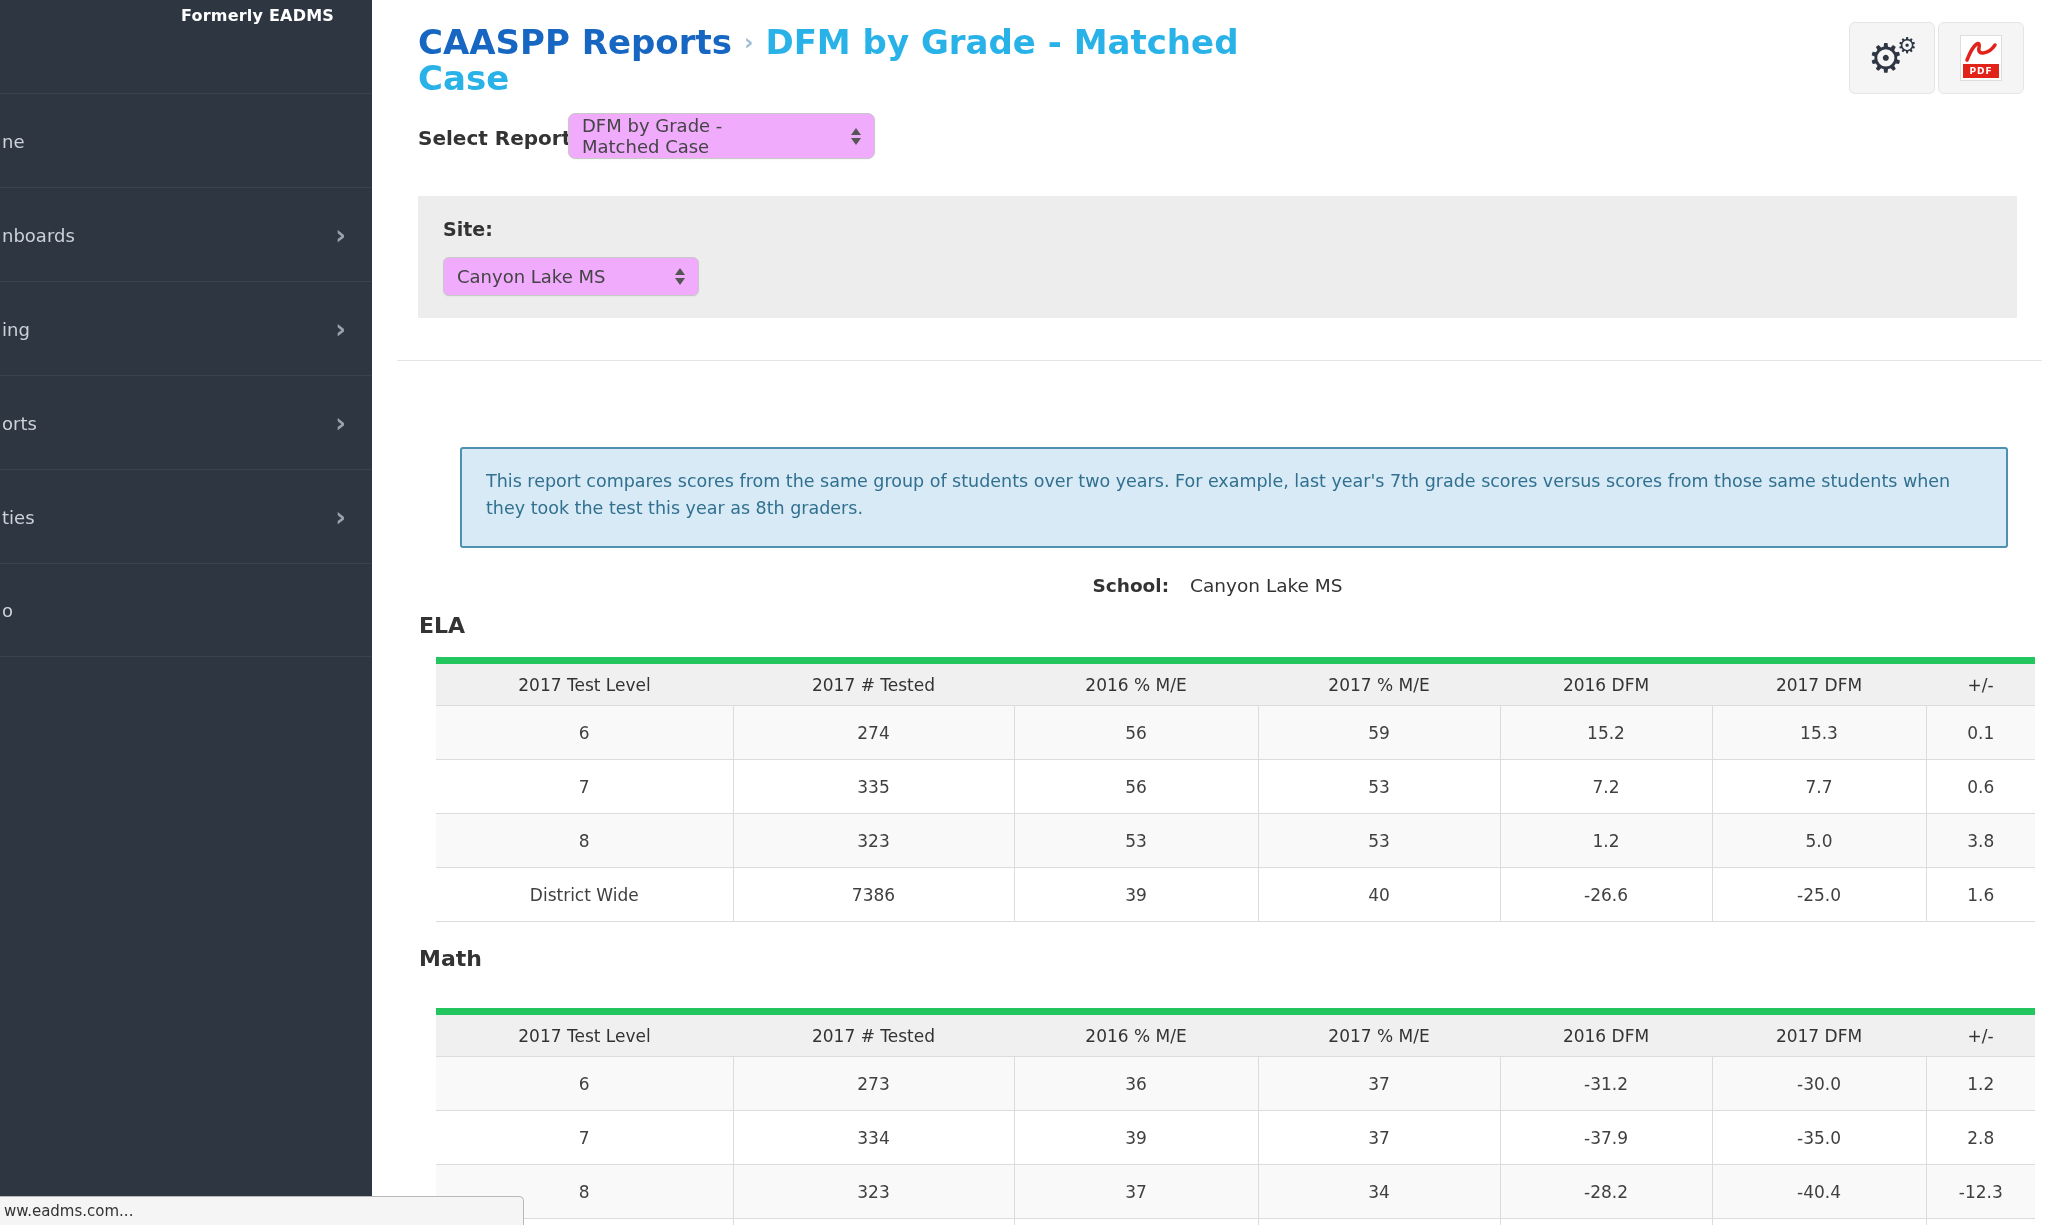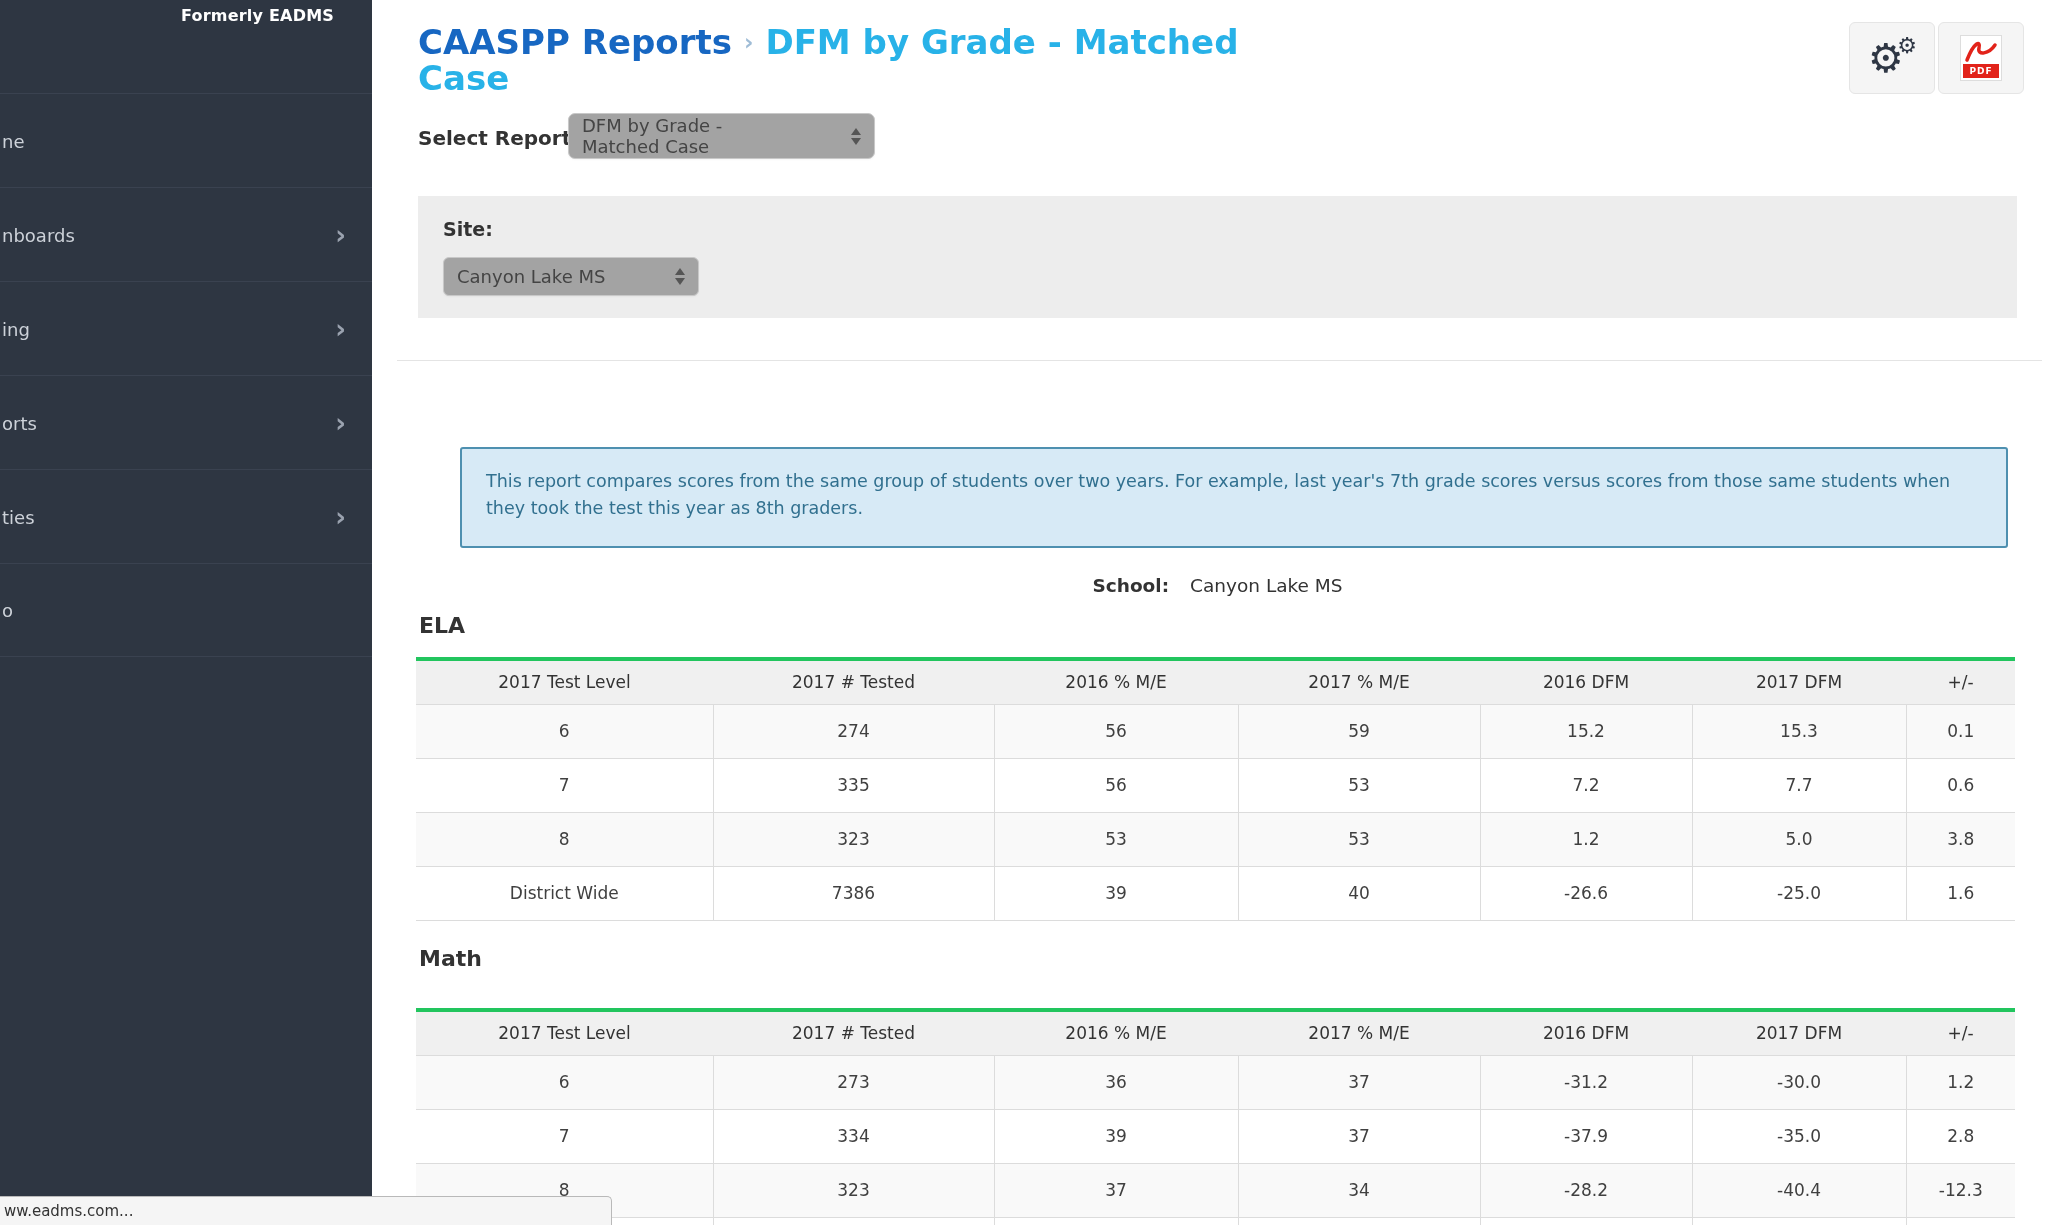--- a/index.html
+++ b/index.html
@@ -25,21 +25,21 @@
 
   .top-buttons { position:absolute; left:1849px; top:22px; display:flex; gap:3px; }
   .icon-btn { width:86px; height:72px; background:#f5f5f5; border:1px solid #e5e5e5; border-radius:6px; display:flex; align-items:center; justify-content:center; position:relative; cursor:pointer; }
   .gear-big { font-size:40px; color:#2e3644; line-height:1; margin-right:12px; }
   .gear-small { position:absolute; top:12px; right:17px; font-size:22px; color:#2e3644; line-height:1; }
   .pdf-box { position:relative; width:42px; height:46px; background:#ffffff; border:1px solid #dddddd; }
   .pdf-band { position:absolute; bottom:2px; left:2px; right:2px; height:14px; background:#e2231a; color:#ffffff; font-size:9px; font-weight:bold; text-align:center; line-height:14px; letter-spacing:1px; }
 
   
   .select-report-label { position:absolute; left:418px; top:126px; font-size:20px; font-weight:bold; color:#333333; }
-  .fake-select { background:#a3a3a3; border:1px solid #c8c8c8; border-radius:7px; display:flex; align-items:center; justify-content:space-between; padding:0 13px; font-size:18px; color:#444444; cursor:pointer; box-shadow:0 1px 2px rgba(0,0,0,0.04);gap:44px; }
+  .fake-select { background:#f0abfc; border:1px solid #c8c8c8; border-radius:7px; display:flex; align-items:center; justify-content:space-between; padding:0 13px; font-size:18px; color:#444444; cursor:pointer; box-shadow:0 1px 2px rgba(0,0,0,0.04);gap:44px; }
   #report-select { position:absolute; left:568px; top:113px; width:307px; height:46px; }
   .spin { display:flex; flex-direction:column; gap:3px; align-items:center; margin-left:10px; }
   .spin .up { width:0; height:0; border-left:5px solid transparent; border-right:5px solid transparent; border-bottom:7px solid #555555; }
   .spin .down { width:0; height:0; border-left:5px solid transparent; border-right:5px solid transparent; border-top:7px solid #555555; }
 
   
   .site-panel { position:absolute; left:418px; top:196px; width:1599px; height:122px; background:#ededed; }
   .site-label { position:absolute; left:25px; top:22px; font-size:19px; font-weight:bold; color:#333333; }
   #site-select { position:absolute; left:25px; top:61px; width:256px; height:39px; border-radius:6px; }
 
@@ -50,30 +50,30 @@
   .info-alert p { font-size:17.5px; line-height:27px; color:#31708f; }
 
   
   .school-line { position:absolute; left:418px; top:575px; width:1599px; text-align:center; font-size:18.5px; color:#333333; }
   .school-line .lbl { font-weight:bold; margin-right:21px; }
   .section-heading { position:absolute; left:419px; font-size:22px; font-weight:bold; color:#333333; }
   #ela-heading { top:613px; }
   #math-heading { top:946px; }
 
   
-  .data-table { position:absolute; left:416px; width:1599px; border-collapse:collapse; table-layout:fixed; border-top:4px solid #22c55e; }
+  .data-table { position:absolute; left:436px; width:1599px; border-collapse:collapse; table-layout:fixed; border-top:7px solid #22c55e; }
   #ela-table { top:657px; }
   #math-table { top:1008px; }
   .data-table th { height:45px; background:#f0f0f0; font-weight:normal; font-size:17px; color:#333333; text-align:center; border-bottom:1px solid #dcdcdc; }
   .data-table td { height:54px; font-size:17px; color:#404040; text-align:center; border-bottom:1px solid #dcdcdc; }
   .data-table td + td { border-left:1px solid #dcdcdc; }
   .data-table tbody tr:nth-child(odd) { background:#f9f9f9; }
 
   
-  .status-bar { position:absolute; left:0; top:1196px; width:612px; height:30px; background:#f5f5f5; border:1px solid #b9b9b9; border-left:none; border-bottom:none; border-radius:0 5px 0 0; z-index:50; font-size:15px; color:#333333; line-height:28px; padding-left:4px; }
+  .status-bar { position:absolute; left:0; top:1196px; width:524px; height:30px; background:#f5f5f5; border:1px solid #b9b9b9; border-left:none; border-bottom:none; border-radius:0 5px 0 0; z-index:50; font-size:15px; color:#333333; line-height:28px; padding-left:4px; }
 </style>
 </head>
 <body>
 
 <div id="root">
 
   <aside class="sidebar">
     <div class="brand">Formerly EADMS</div>
     <nav class="nav">
       <div class="nav-item">

